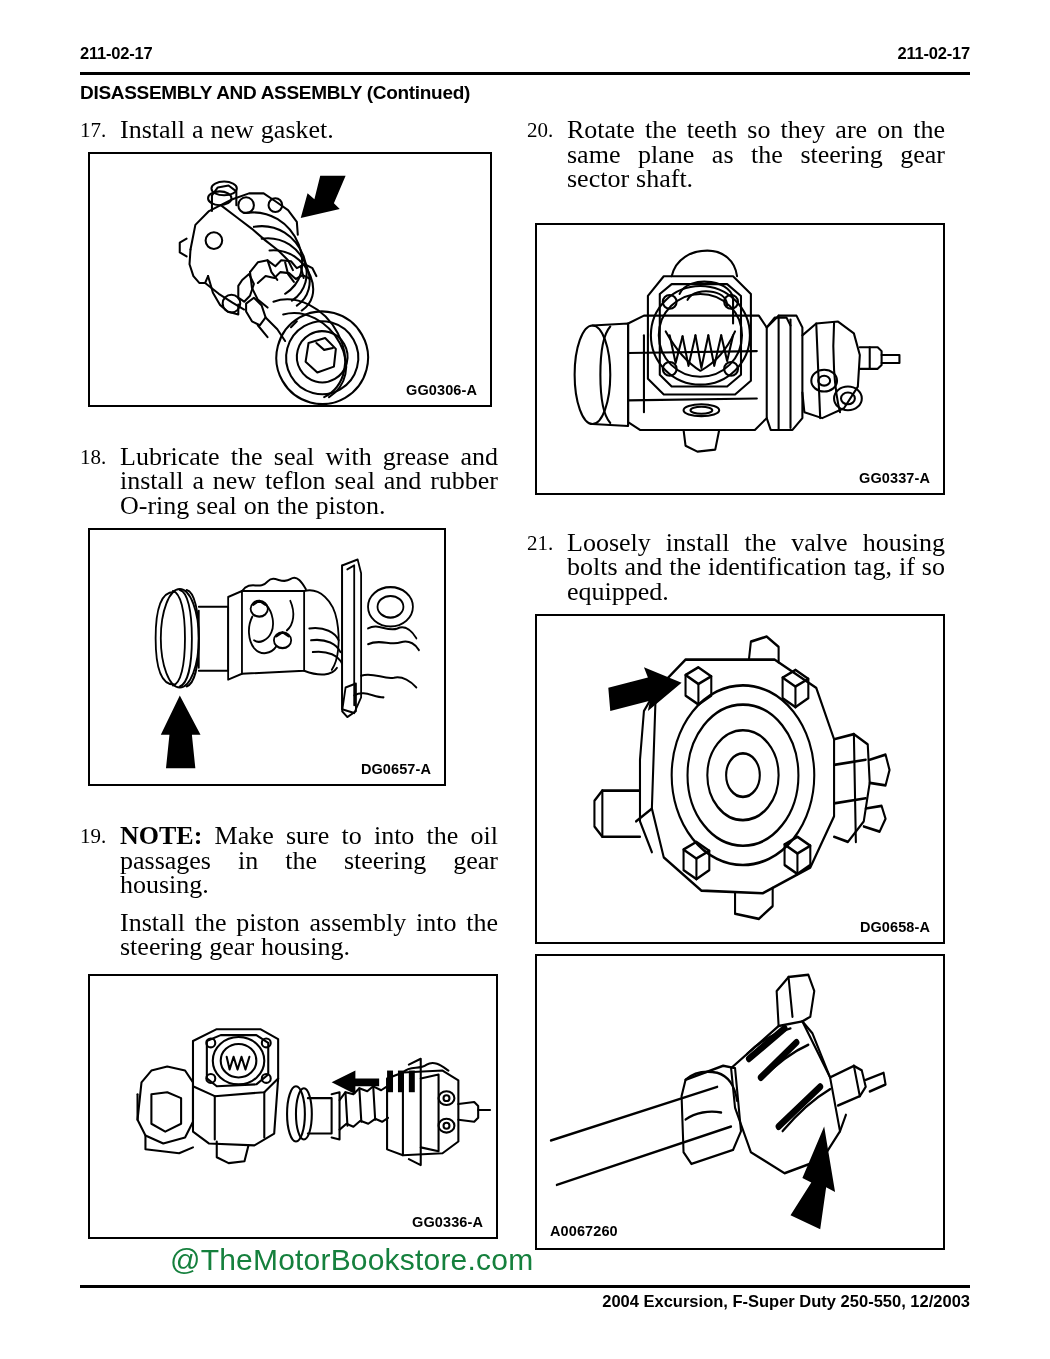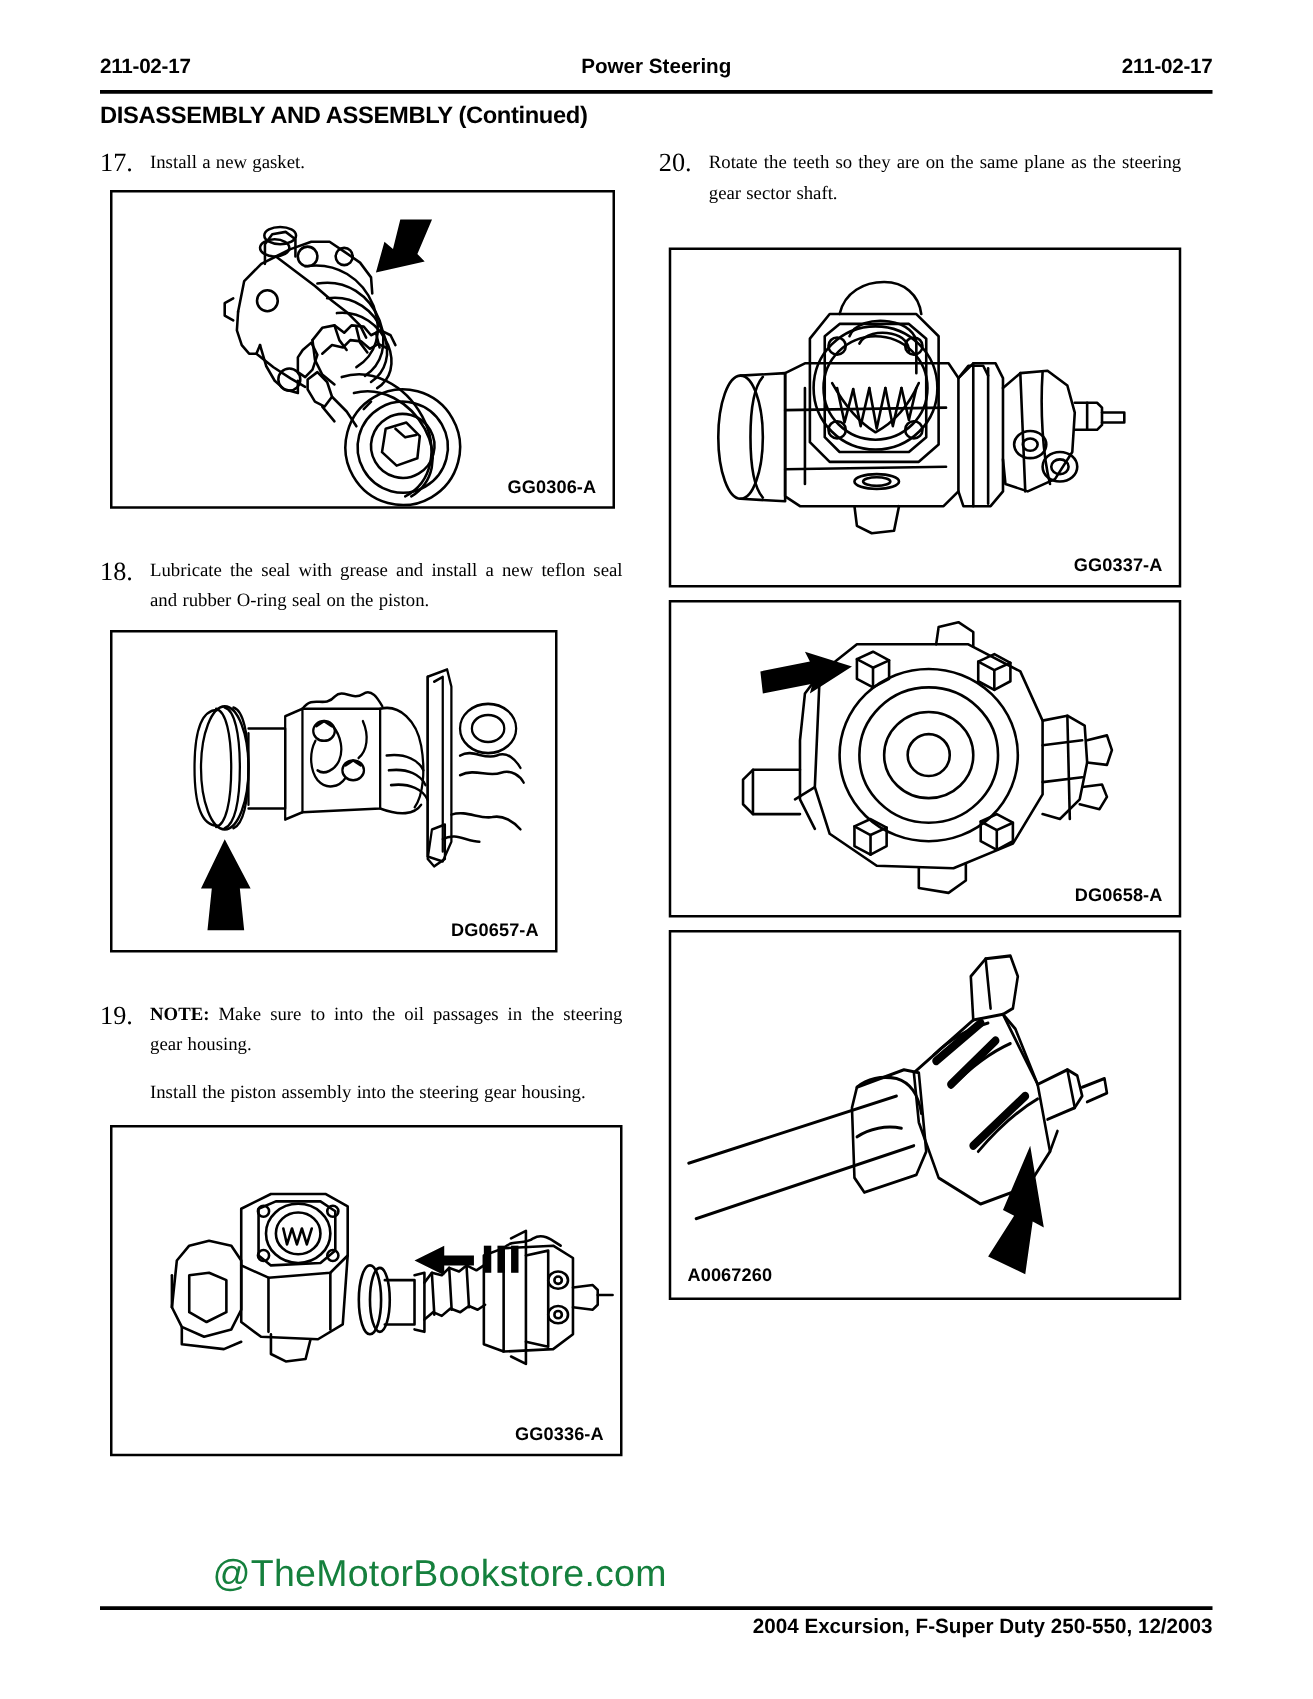--- a/index.html
+++ b/index.html
@@ -36,21 +36,21 @@
   .col.left{left:80px;}
   .col.right{left:527px;}
 
   
   .step{position:relative;padding-left:40px;margin:0;}
   .step .num{
     position:absolute;left:0;top:0;width:32px;text-align:left;
     font-size:21px;line-height:24px;
   }
   .step p{
-    margin:0;font-size:15px;line-height:24.5px;
+    margin:0;font-size:26px;line-height:24.5px;
     text-align:justify;text-align-last:left;
     word-spacing:0.5px;
   }
   .step p + p{margin-top:13px;font-family:Liberation Serif, serif;}
   .step b{font-weight:bold;}
 
   
   .fig{position:relative;border:2.5px solid #000;background:#fff;box-sizing:border-box;}
   .fig svg{display:block;width:100%;height:100%;}
   .figid{
@@ -74,21 +74,20 @@
     font-family:"Liberation Sans",sans-serif;font-weight:bold;font-size:16.5px;
   }
 </style>
 </head>
 <body>
 
 <div class="page">
 
   <div class="hdr">
     <span class="pn l">211-02-17</span>
-    <span class="ttl">Power Steering</span>
     <span class="pn r">211-02-17</span>
   </div>
   <div class="rule-top"></div>
   <div class="secttl">DISASSEMBLY AND ASSEMBLY (Continued)</div>
 
   <div class="col left">
 
     <div class="step">
       <span class="num">17.</span>
       <p>Install a new gasket.</p>
@@ -356,22 +355,26 @@
           <ellipse cx="166" cy="188" rx="18" ry="6"></ellipse>
           <ellipse cx="166" cy="188" rx="11" ry="3.5"></ellipse>
           <path d="M148 208 L150 224 L162 230 L180 228 L184 208"></path>
 
           <path d="M232 104 L240 94 L252 94 L256 102"></path>
         </g>
       </svg>
       <span class="figid">GG0337-A</span>
     </div>
 
-
-    <div class="fig" style="margin:10px 0 0 8px;width:410px;height:254px;">
+    <div class="step" style="margin-top:36px;">
+      <span class="num">21.</span>
+      <p>Loosely install the valve housing bolts and the identification tag, if so equipped.</p>
+    </div>
+
+    <div class="fig" style="margin:10px 0 0 8px;width:410px;height:330px;">
       <svg viewBox="0 0 410 254" preserveAspectRatio="none">
         <g fill="none" stroke="#000" stroke-width="2.1" stroke-linejoin="round" stroke-linecap="round">
 
           <path d="M120 58 L150 34 L240 34 L282 56 L300 96 L300 156 L276 196 L228 216 L166 214 L128 188 L116 150 Z"></path>
           <ellipse cx="208" cy="124" rx="72" ry="70"></ellipse>
           <ellipse cx="208" cy="124" rx="56" ry="55"></ellipse>
           <ellipse cx="208" cy="124" rx="36" ry="35"></ellipse>
           <ellipse cx="208" cy="124" rx="17" ry="17"></ellipse>
 
           <path d="M150 46 L163 40 L176 47 L176 62 L163 69 L150 62 Z"></path>

